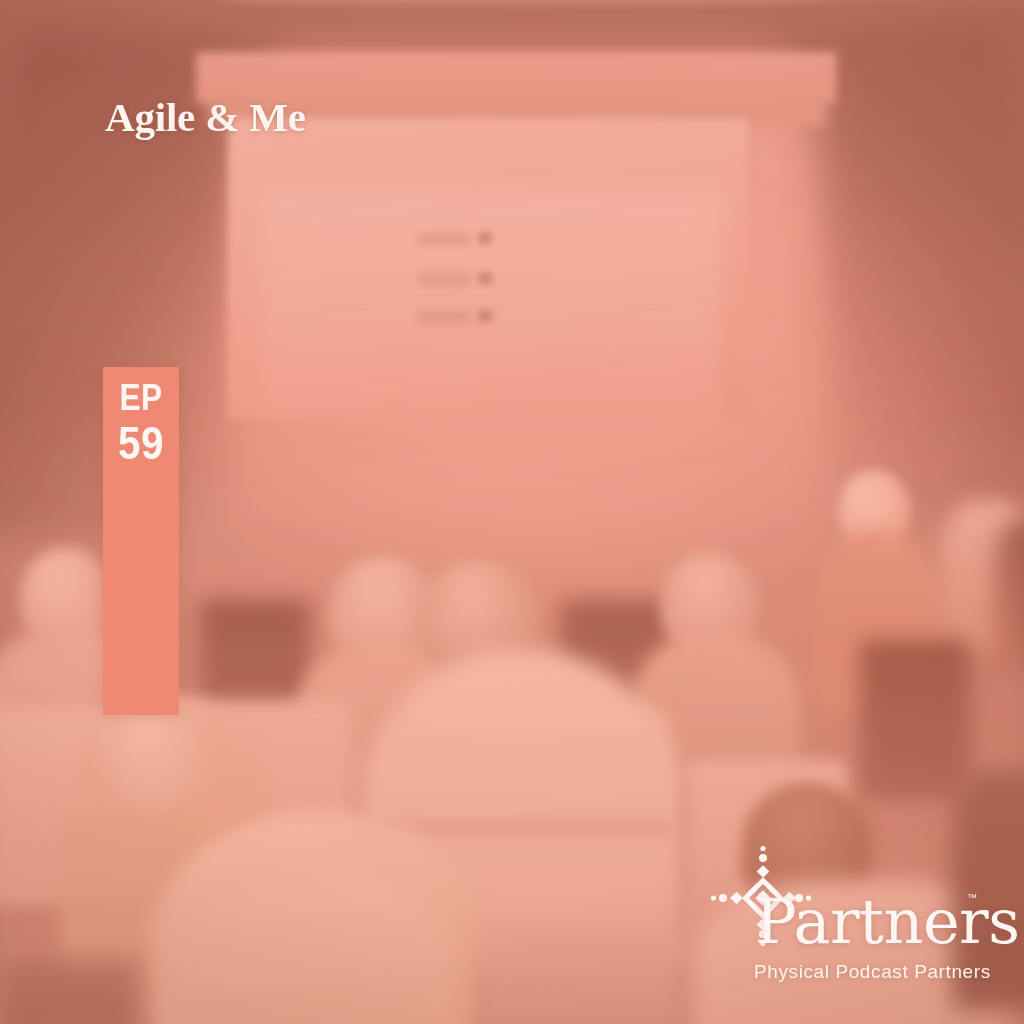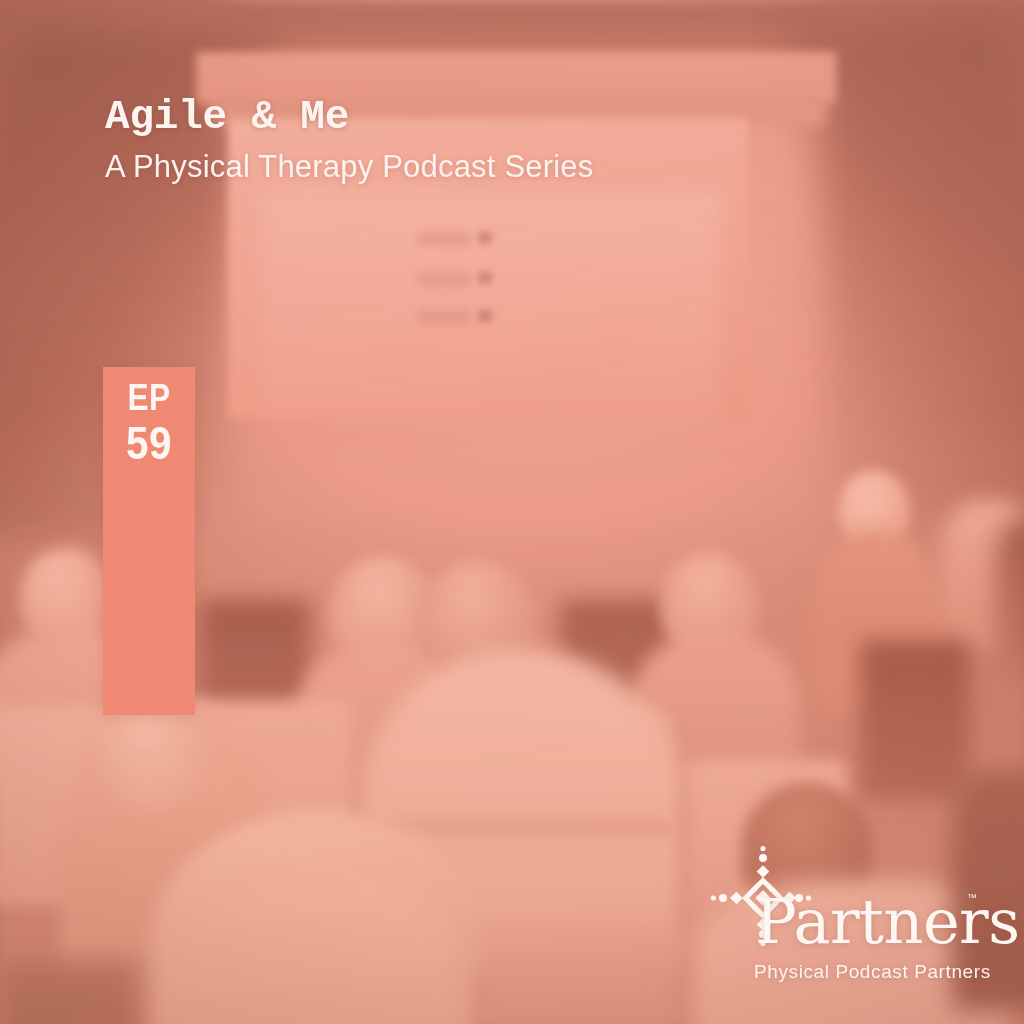--- a/index.html
+++ b/index.html
@@ -168,21 +168,21 @@
   }
 
   
   .header {
     position: absolute;
     left: 105px;
     top: 96px;
     z-index: 20;
   }
   .show-title {
-    font-family: Liberation Mono, monospace;
+    font-family: Liberation Serif, serif;
     font-weight: bold;
     font-size: 41px;
     line-height: 1.05;
     color: #fdf4f0;
     letter-spacing: -0.2px;
     text-shadow: 0 1px 5px rgba(120,55,40,0.28);
     margin: 0;
   }
   .show-subtitle {
     font-family: "Liberation Sans", sans-serif;
@@ -192,21 +192,21 @@
     color: #fdf2ee;
     letter-spacing: 0.2px;
     margin: 9px 0 0 0;
     text-shadow: 0 1px 5px rgba(120,55,40,0.22);
   }
 
   .ep-badge {
     position: absolute;
     left: 103px;
     top: 367px;
-    width: 92px;
+    width: 76px;
     height: 348px;
     background: #f08973;
     z-index: 18;
     box-shadow: 0 2px 14px rgba(150,70,52,0.18);
   }
   .ep-badge-inner {
     padding-top: 12px;
     text-align: center;
     font-family: "Liberation Sans", sans-serif;
     font-weight: bold;
@@ -366,21 +366,20 @@
     <div class="photo-layer" style="left:0px; top:960px; width:140px; height:80px; background:linear-gradient(180deg,#b4715d,#a3614e); filter:blur(12px);"></div>
     <div class="photo-layer" style="left:480px; top:930px; width:200px; height:110px; background:linear-gradient(180deg,#e5a28e,#d28e79); filter:blur(12px);"></div>
 
     <div class="tint"></div>
     <div class="tint2"></div>
     <div class="vignette"></div>
   </div>
 
   <div class="header">
     <div class="show-title">Agile &amp; Me</div>
-    <div class="show-subtitle">A Physical Therapy Podcast Series</div>
   </div>
 
   <div class="ep-badge">
     <div class="ep-badge-inner">
       <span class="ep-word">EP</span>
       <span class="ep-num">59</span>
     </div>
   </div>
 
 

